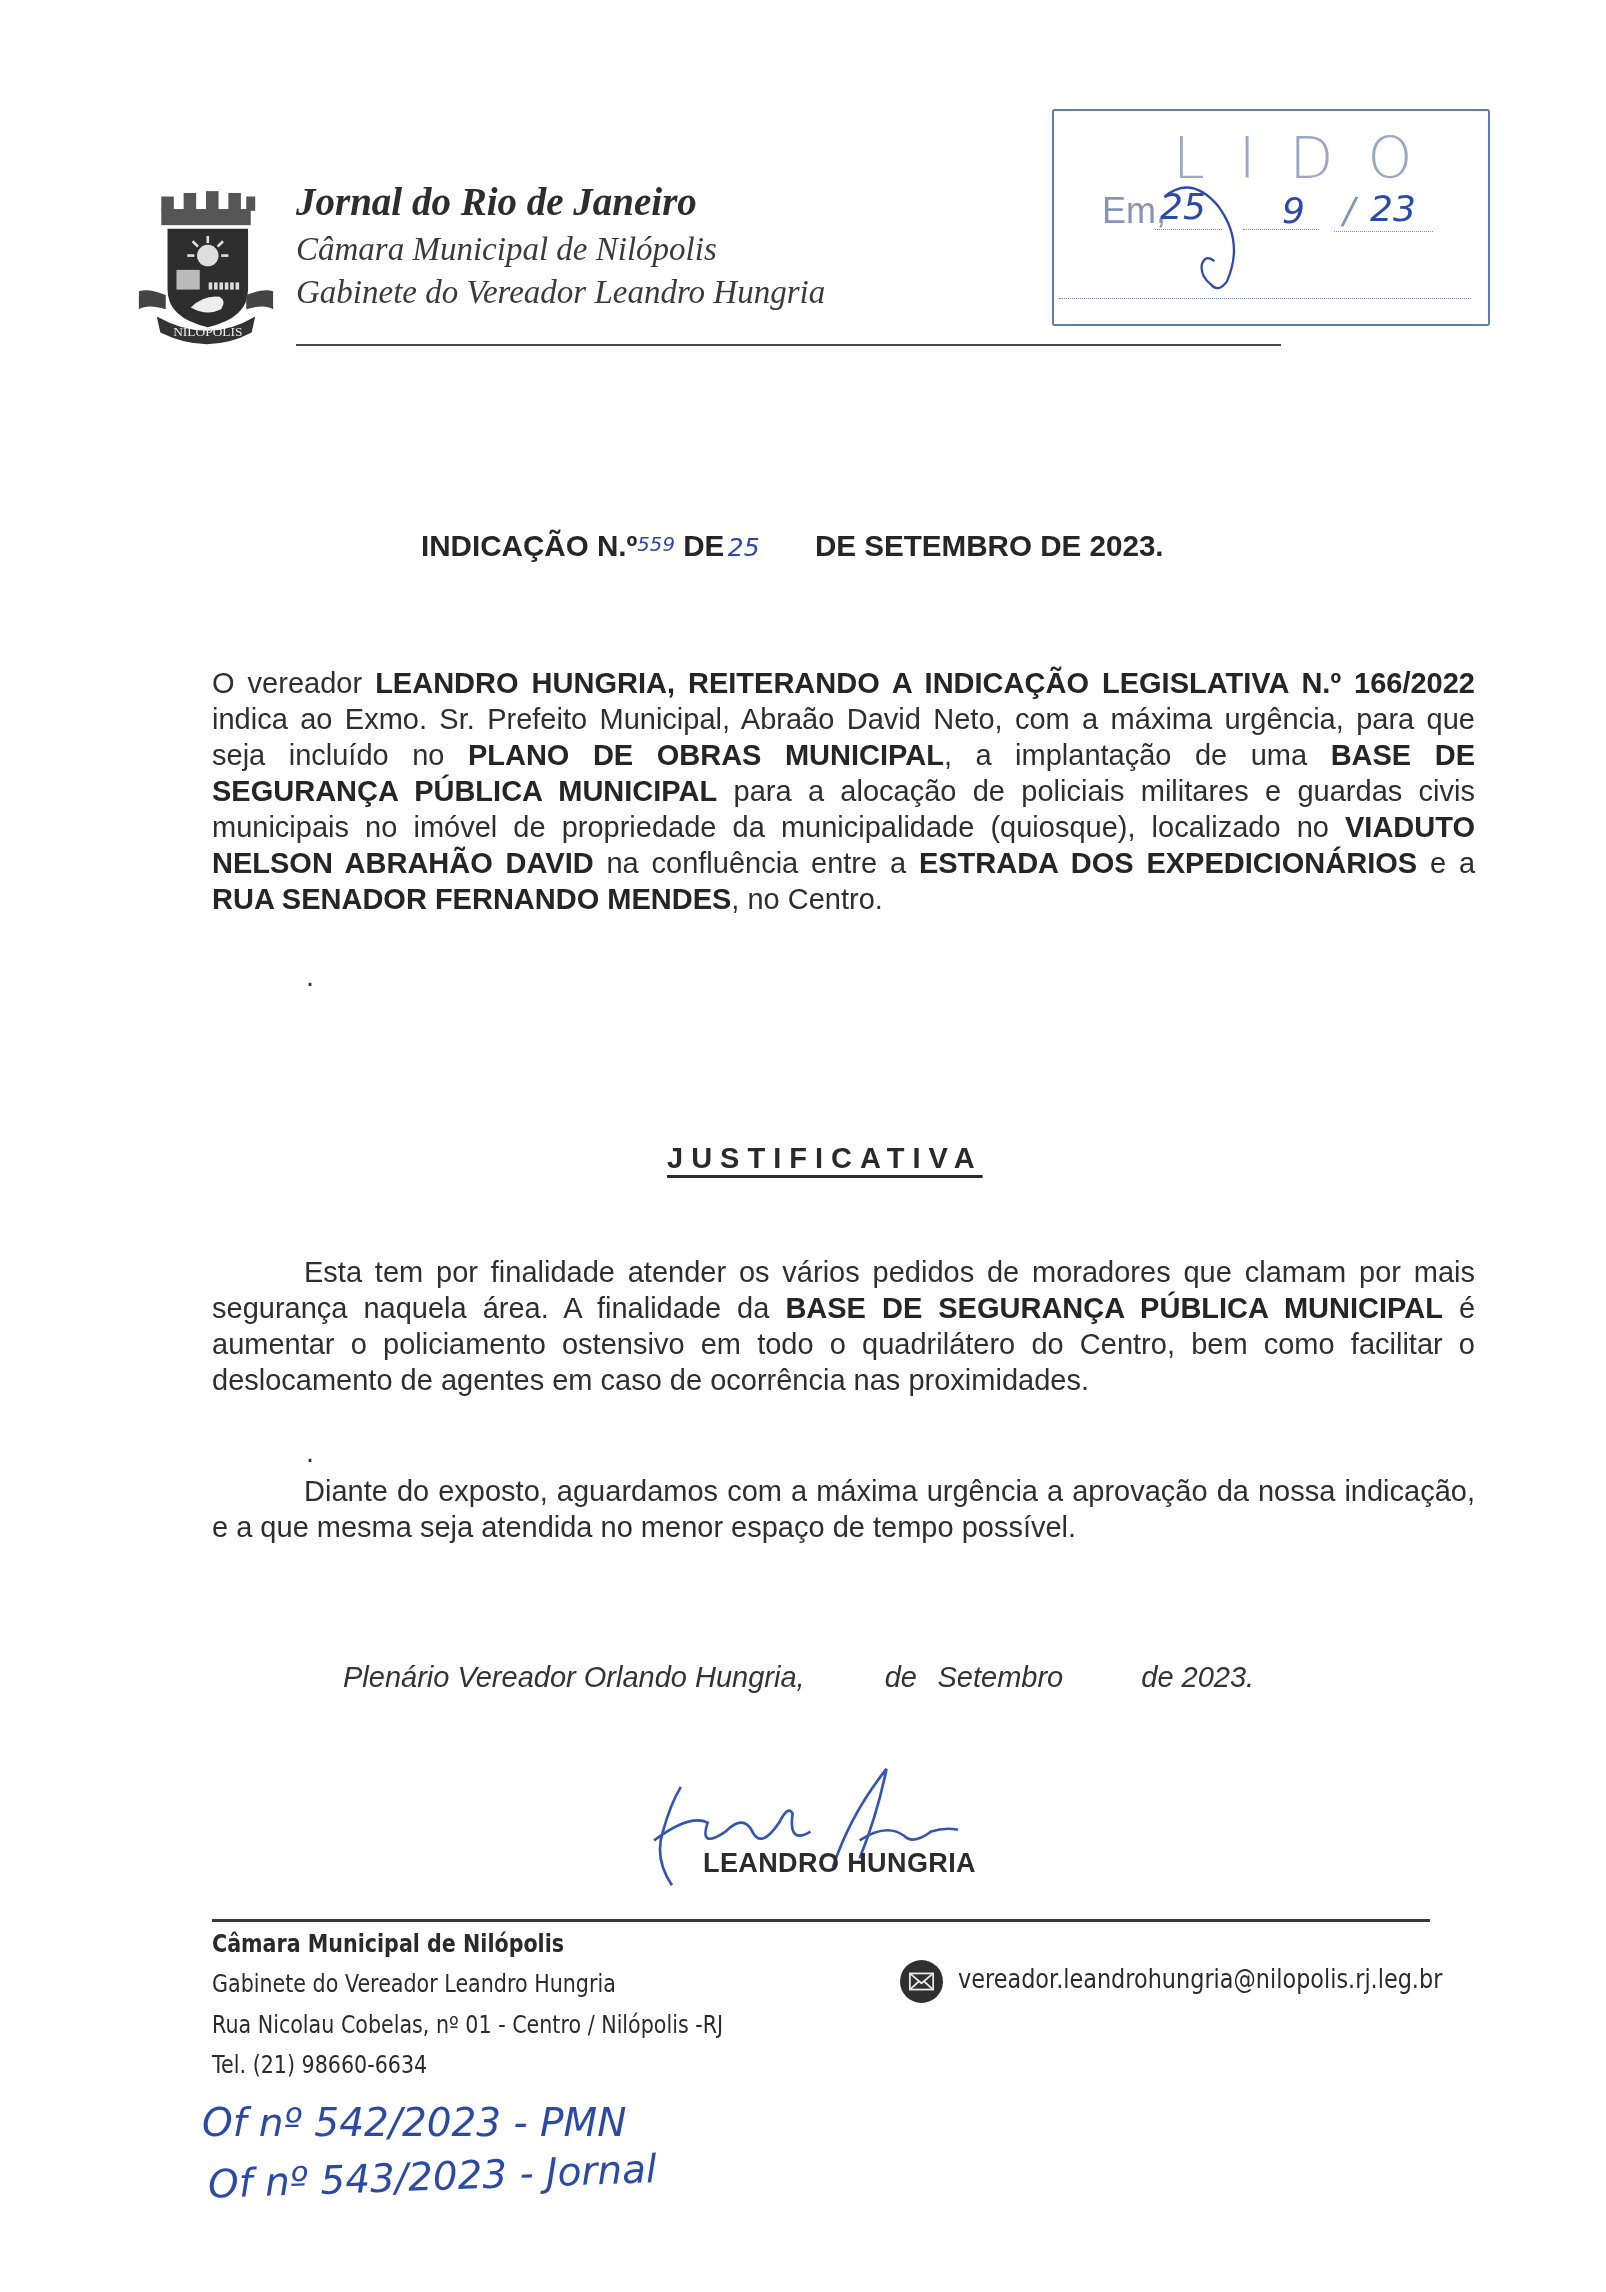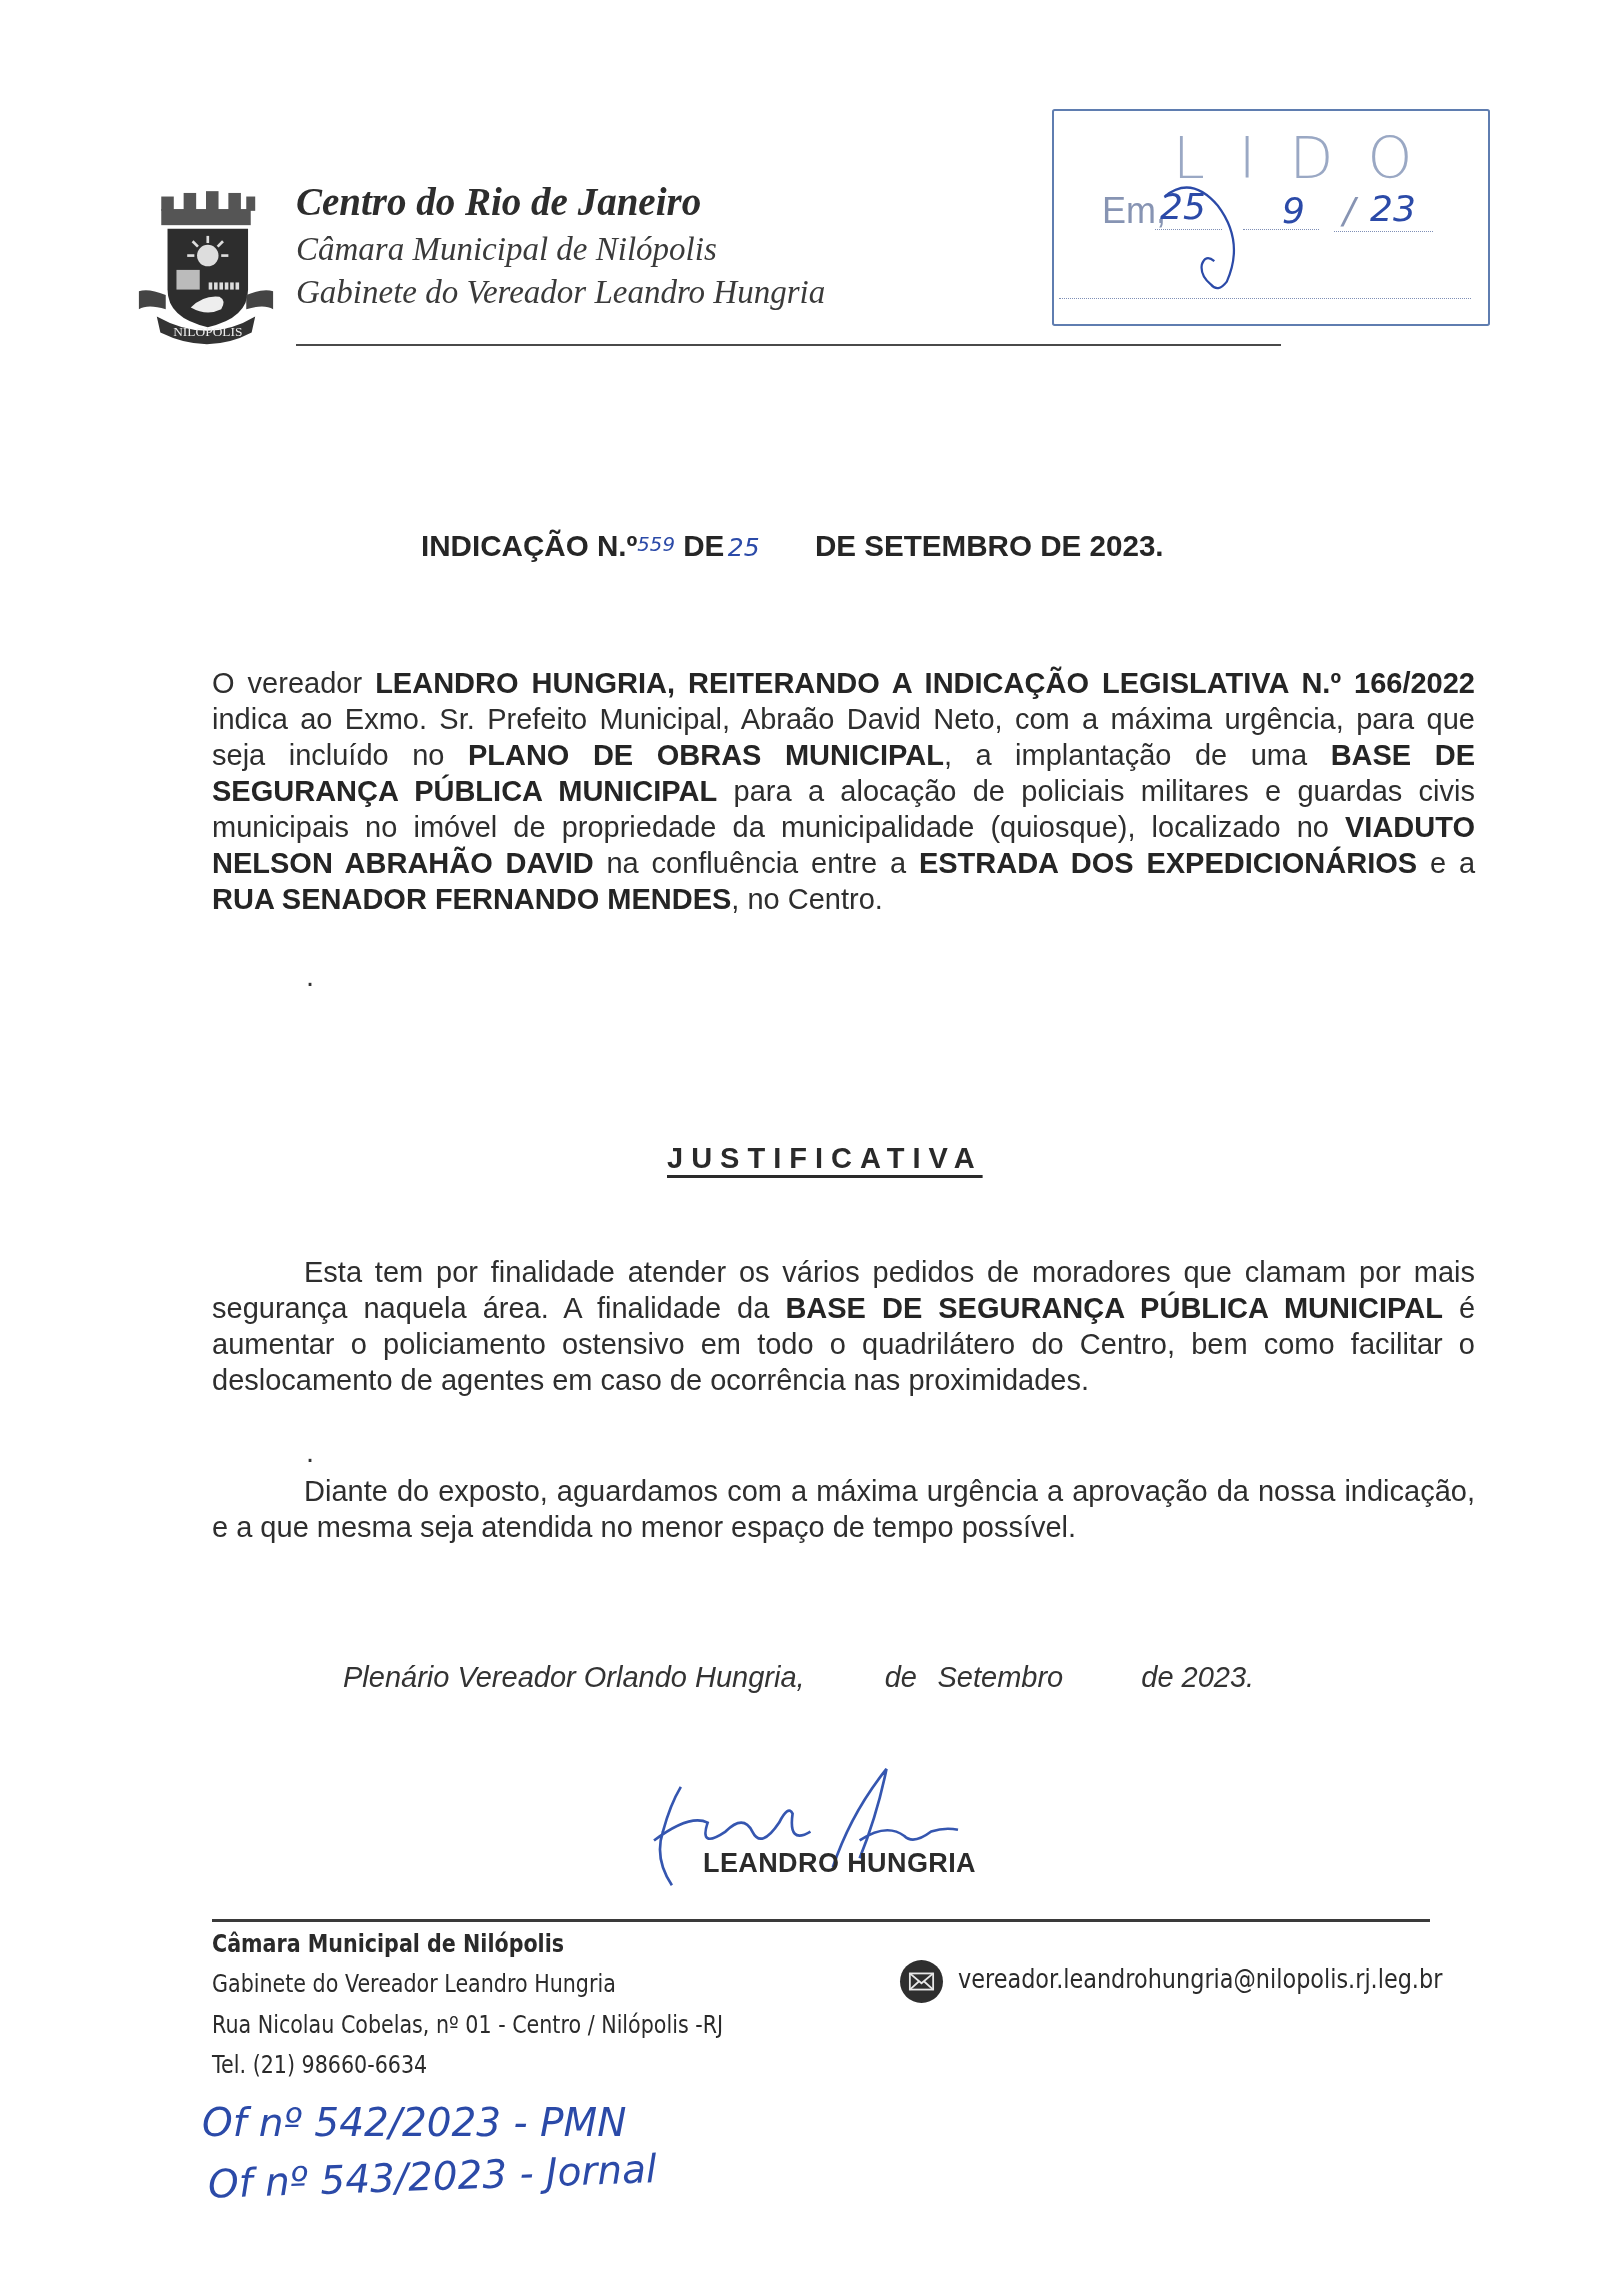--- a/index.html
+++ b/index.html
@@ -86,21 +86,21 @@
     </g>
     <path d="M78 138 Q92 124 110 126 Q118 130 112 140 Q96 148 78 138 Z" fill="#eee"></path>
 
     <path d="M20 120 Q30 116 50 124 L50 140 Q30 134 20 140 Z" fill="#444"></path>
     <path d="M170 120 Q160 116 140 124 L140 140 Q160 134 170 140 Z" fill="#444"></path>
     <path d="M40 148 Q97 180 150 148 L146 166 Q97 192 44 166 Z" fill="#333"></path>
     <text x="97" y="170" text-anchor="middle" font-family="Liberation Serif, serif" font-size="15" fill="#eee">NILOPOLIS</text>
   </svg>
 </div>
 
-<div class="abs hdr-line1">Centro do Rio de Janeiro</div>
+<div class="abs hdr-line1">Jornal do Rio de Janeiro</div>
 <div class="abs hdr-line2">Câmara Municipal de Nilópolis</div>
 <div class="abs hdr-line3">Gabinete do Vereador Leandro Hungria</div>
 <div class="abs hdr-rule"></div>
 
 <div class="abs stamp"></div>
 <div class="abs stamp-title">LIDO</div>
 <div class="abs stamp-em">Em,</div>
 <div class="abs stamp-hand" style="left:1160px; top:186px;">25</div>
 <div class="abs stamp-hand" style="left:1282px; top:190px;">9</div>
 <div class="abs stamp-hand" style="left:1343px; top:190px; color:#8794b3;">/</div>

